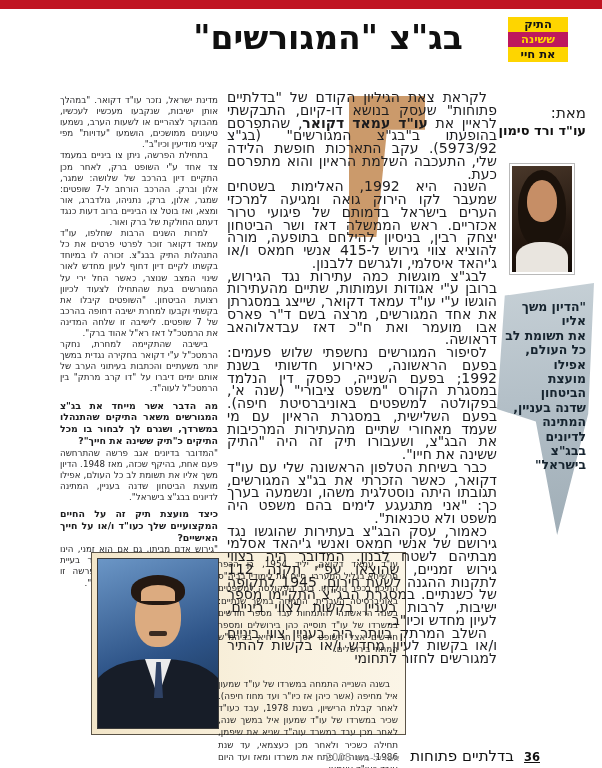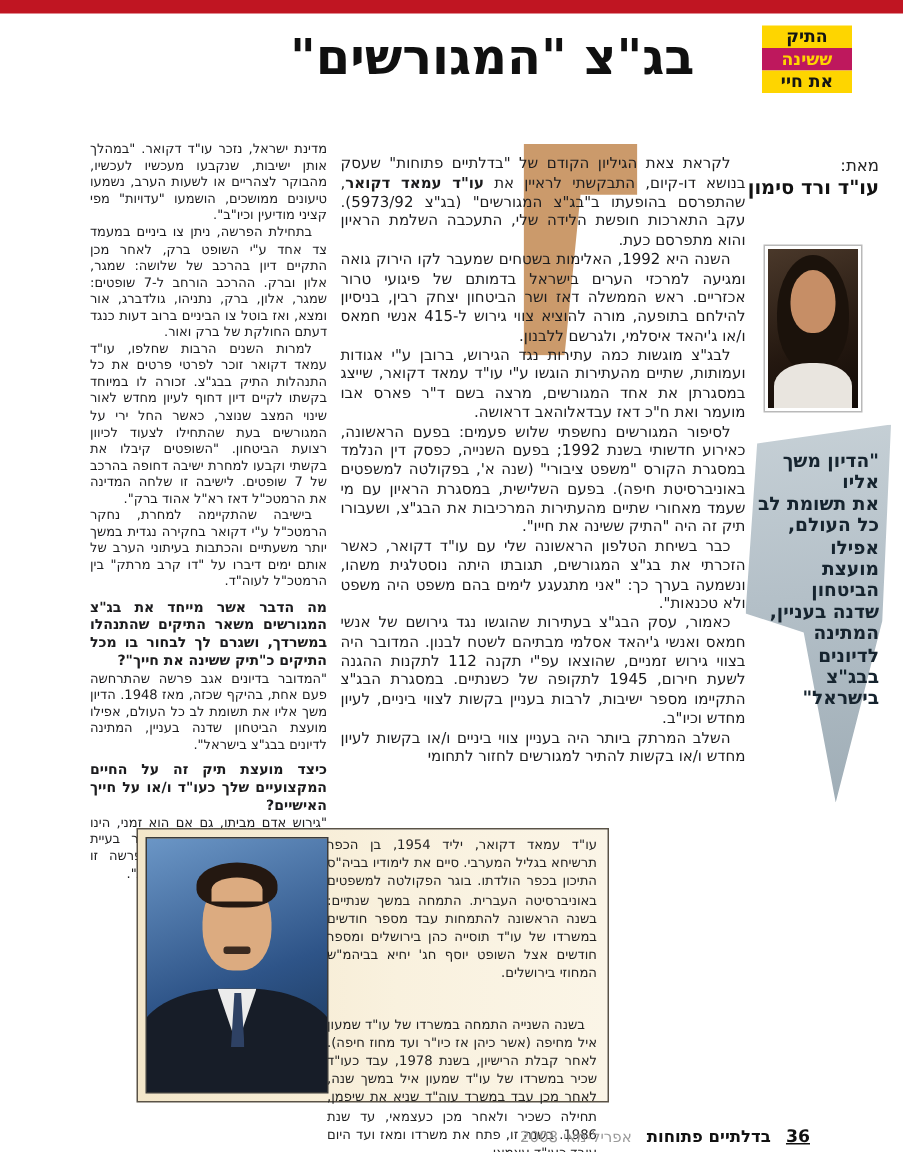--- a/index.html
+++ b/index.html
@@ -9,33 +9,33 @@
   .topbar{position:absolute;top:0;left:0;width:602px;height:9px;background:#c01522;}
 
   .badge{position:absolute;top:17px;right:34px;width:60px;}
   .badge .row{font-weight:bold;font-size:11.5px;line-height:15px;text-align:center;direction:rtl;}
   .badge .r1,.badge .r3{background:#fed500;color:#141414;}
   .badge .r2{background:#be185d;color:#fed500;}
 
   .title{position:absolute;top:18px;right:139px;margin:0;font-size:33px;font-weight:bold;color:#101010;direction:rtl;white-space:nowrap;}
 
   .byline{position:absolute;top:104px;right:16px;text-align:right;direction:rtl;}
-  .byline .prefix{font-size:11px;color:#222;display:block;}
+  .byline .prefix{font-size:15px;color:#222;display:block;}
   .byline .name{font-size:13px;font-weight:bold;color:#111;display:block;margin-top:1px;}
 
   .author-photo{position:absolute;top:163px;right:27px;width:66px;height:112px;background:#fff;border:1px solid #b9b9b9;box-sizing:border-box;padding:2px;}
   .ap-img{position:relative;width:100%;height:100%;overflow:hidden;background:linear-gradient(160deg,#4a382a 0%,#241810 60%,#120b07 100%);}
   .ap-hair{position:absolute;top:4px;left:6px;width:48px;height:78px;background:#1b120b;border-radius:50% 50% 45% 45%;}
   .ap-face{position:absolute;top:14px;left:15px;width:30px;height:42px;background:#c68e66;border-radius:50% 50% 46% 46%;}
   .ap-shirt{position:absolute;bottom:-4px;left:4px;width:52px;height:34px;background:#e9e5df;border-radius:45% 45% 0 0;}
 
   .orn{position:absolute;left:349px;top:96px;width:76px;height:141px;background:#cb9a6b;clip-path:polygon(0 0,100% 0,100% 24%,50% 24%,36% 100%,0 100%);}
 
   .col{position:absolute;direction:rtl;text-align:justify;color:#1c1c1e;}
-  .col.main{left:227px;top:104px;width:270px;height:424px;font-size:10px;line-height:12.75px;z-index:2;}
+  .col.main{left:227px;top:91px;width:270px;height:424px;font-size:14px;line-height:12.75px;z-index:2;}
   .col.left{left:60px;top:95px;width:158px;height:374px;font-size:8.7px;line-height:11.1px;}
   .col p{margin:0;text-indent:10px;}
   .col p.flush{text-indent:0;}
   .col p.q{font-weight:bold;text-indent:0;margin-top:5px;margin-bottom:1px;font-size:1.08em;line-height:1.25em;}
   .col span.b{font-weight:bold;}
 
   .pullquote{position:absolute;top:283px;left:497px;width:97px;height:252px;}
   .pq-shape{position:absolute;top:0;left:0;width:100%;height:100%;background:linear-gradient(175deg,#c6d0d6 0%,#b4c0c8 45%,#9fadb6 100%);clip-path:polygon(8% 5%,100% 0,94% 52%,62% 100%,40% 55%,0 50%);}
   .pq-text{position:absolute;top:17px;right:8px;width:84px;direction:rtl;text-align:right;font-weight:bold;font-size:12.4px;line-height:14.4px;color:#16242f;white-space:pre-line;}
 
@@ -47,21 +47,21 @@
   .lp-mustache{position:absolute;top:72px;left:51px;width:18px;height:5px;background:#3a2a20;border-radius:2px;}
   .lp-suit{position:absolute;top:100px;left:-6px;width:132px;height:75px;background:#171d28;border-radius:45% 45% 0 0;}
   .lp-shirt{position:absolute;top:100px;left:47px;width:26px;height:38px;background:#ececec;clip-path:polygon(0 0,100% 0,50% 100%);}
   .lp-tie{position:absolute;top:103px;left:56px;width:9px;height:36px;background:#2e4164;clip-path:polygon(25% 0,75% 0,100% 100%,0 100%);}
   .bio-text{position:absolute;top:5px;right:7px;width:180px;direction:rtl;text-align:justify;font-size:8.8px;line-height:12.2px;color:#232323;}
   .bio-text p{margin:0;text-indent:0;}
   .bio-text p.indent{text-indent:8px;margin-top:22px;}
 
   .footer{position:absolute;top:746px;right:62px;direction:rtl;white-space:nowrap;}
   .footer .pg{font-size:11.5px;font-weight:bold;color:#111;margin-left:5px;text-decoration:underline;}
-  .footer .mag{font-size:11px;font-weight:bold;color:#111;margin-left:5px;}
+  .footer .mag{font-size:15px;font-weight:normal;color:#111;margin-left:5px;}
   .footer .date{font-size:10px;color:#9a9a9a;}
 </style>
 </head>
 <body>
 
 <div class="page">
 
   <div class="topbar"></div>
 
   <div class="badge">

